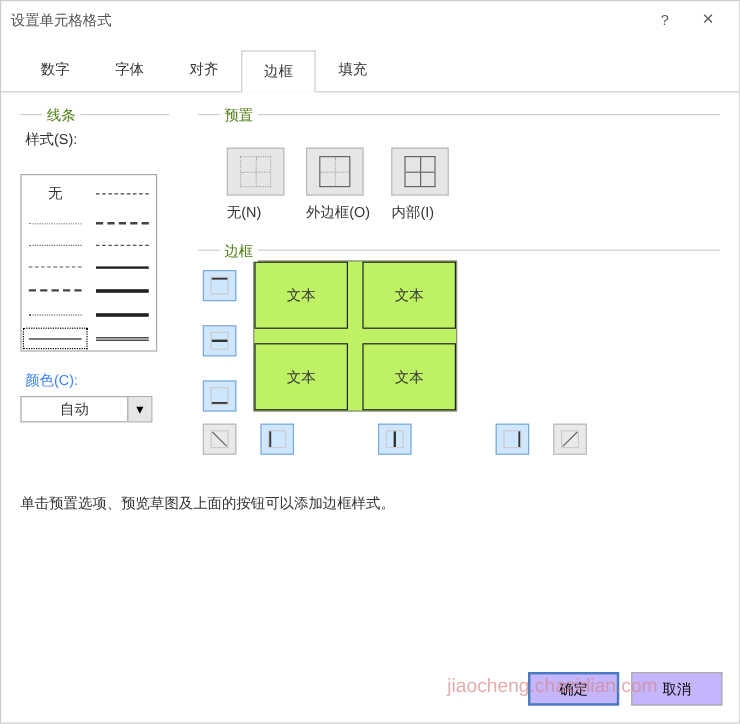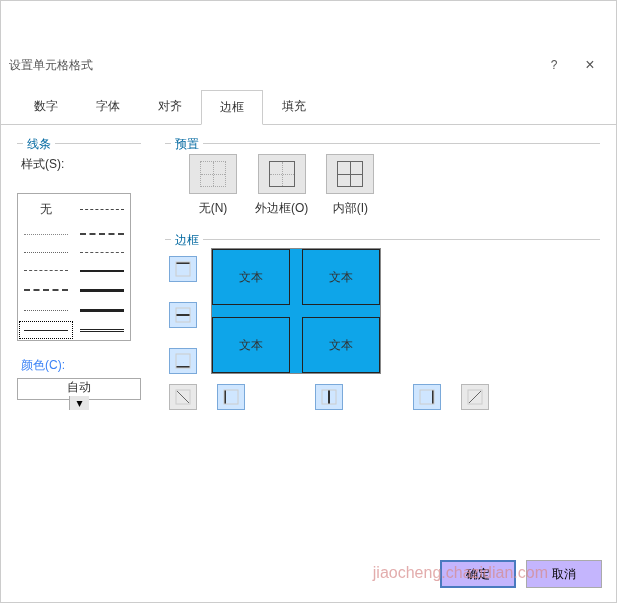--- a/index.html
+++ b/index.html
@@ -1,68 +1,68 @@
 <!DOCTYPE html>
 <html><head>
   <meta charset="utf-8">
   <style>
     * { box-sizing: border-box; margin: 0; padding: 0; font-family: "Microsoft YaHei", "SimSun", sans-serif; font-size: 12px; }
     body { width: 617px; height: 603px; background: #fff; border: 1px solid #ccc; position: relative; }
-    .titlebar { height: 30px; display: flex; align-items: center; padding: 16px 8px; margin-top: 48px; }
+    .titlebar { height: 30px; display: flex; align-items: center; padding: 16px 8px; }
     .titlebar-title { flex: 1; color: #555; }
     .titlebar-help { width: 36px; text-align: center; color: #555; }
     .titlebar-close { width: 36px; text-align: center; color: #555; font-size: 16px; }
     .tabs { display: flex; padding: 8px 14px 0 14px; border-bottom: 1px solid #ccc; }
     .tab { padding: 8px 18px; color: #333; cursor: pointer; border: 1px solid transparent; border-bottom: none; font-family: Liberation Mono, monospace; }
     .tab.active { border: 1px solid #ccc; border-bottom: 1px solid #fff; background: #fff; position: relative; top: 1px; }
     .content { padding: 12px 16px; }
     .row { display: flex; gap: 24px; }
-    .group-label { position: absolute; top: -8px; left: 6px; background: #fff; padding: 0 4px; color: #0369a1; }
+    .group-label { position: absolute; top: -8px; left: 18px; background: #fff; padding: 0 4px; color: #4d7c0f; }
     .line-group { position: relative; border-top: 1px solid #ccc; margin-top: 6px; flex: 0 0 124px; height: 286px; padding-top: 8px; }
     .style-label { color: #333; margin: 4px 0 20px 4px; }
     .style-grid { border: 1px solid #aaa; width: 114px; height: 148px; display: grid; grid-template-columns: 1fr 1fr; }
     .style-cell { display: flex; align-items: center; justify-content: center; }
     .ln { width: 44px; height: 0; }
     .ln-none { color: #333; text-align: center; font-size: 12px; display:flex;align-items:center;justify-content:center;width:44px;height:14px; }
     .ln-dot1 { border-top: 1px dotted #888; }
     .ln-dot2 { border-top: 1px dotted #666; }
     .ln-dash1 { border-top: 1px dashed #555; }
     .ln-dash2 { border-top: 2px dashed #444; }
     .ln-dashd { border-top: 1.5px dashed #444; }
     .ln-thin { border-top: 1px solid #222; }
     .ln-med { border-top: 2px solid #222; }
     .ln-thk { border-top: 3px solid #222; }
     .ln-dbl { border-top: 3px double #222; height:3px;}
     .style-cell.selected { outline: 1px dotted #000; outline-offset: -2px; }
     .color-label { margin: 16px 0 4px 4px; color: #3b82f6; }
-    .color-select { display: flex; align-items: center; border: 1px solid #aaa; width: 124px; height: 22px; flex-direction: column; }
+    .color-select { display: flex; align-items: center; border: 1px solid #aaa; width: 110px; height: 22px; }
     .color-text { flex: 1; text-align: center; color: #333; }
     .color-arrow { width: 20px; text-align: center; background:#e6e6e6; border-left:1px solid #aaa; height:100%; display:flex;align-items:center;justify-content:center;}
     .right-col { flex: 1; }
-    .preset-group { position: relative; border-top: 1px solid #ccc; margin-top: 6px; padding-top: 4px; }
+    .preset-group { position: relative; border-top: 1px solid #ccc; margin-top: 6px; padding-top: 21px; }
     .preset-row { display: flex; gap: 18px; padding: 6px 24px 4px 24px; }
-    .preset-item { display: flex; flex-direction: column; align-items: center; gap: 6px; }
+    .preset-item { display: flex; flex-direction: column; align-items: flex-start; gap: 6px; }
     .preset-btn { width: 48px; height: 40px; background: #e6e6e6; border: 1px solid #b8b8b8; display: flex; align-items: center; justify-content: center; cursor: pointer; }
     .preset-icon { width: 26px; height: 26px; border: 1px dotted #aaa; position: relative; }
     .preset-icon.outer { border: 1px solid #666; }
     .preset-icon.inner { border: 1px solid #666; }
     .preset-icon.inner::before { content:""; position:absolute; left:50%; top:0; bottom:0; border-left:1px solid #666;}
     .preset-icon.inner::after { content:""; position:absolute; top:50%; left:0; right:0; border-top:1px solid #666;}
     .preset-icon.none::before { content:""; position:absolute; left:50%; top:0; bottom:0; border-left:1px dotted #aaa;}
     .preset-icon.none::after { content:""; position:absolute; top:50%; left:0; right:0; border-top:1px dotted #aaa;}
     .preset-icon.outer::before { content:""; position:absolute; left:50%; top:0; bottom:0; border-left:1px dotted #aaa;}
     .preset-icon.outer::after { content:""; position:absolute; top:50%; left:0; right:0; border-top:1px dotted #aaa;}
     .preset-label { color: #333; }
     .border-group { position: relative; border-top: 1px solid #ccc; margin-top: 18px; padding-top: 8px; }
     .border-area { display: flex; padding-left: 4px; }
     .side-btns { display: flex; flex-direction: column; gap: 20px; margin-top: 8px; }
     .bb { width: 28px; height: 26px; background: #cfe6ff; border: 1px solid #7aa9da; display: flex; align-items: center; justify-content: center; cursor: pointer; }
     .bb.plain { background: #e9e9e9; border-color: #b8b8b8; }
     .bb svg { width: 16px; height: 16px; }
-    .preview-box { margin-left: 14px; width: 170px; height: 126px; border: 1px solid #888; background: #0ea5e9; display: grid; grid-template-columns: 1fr 1fr; grid-template-rows: 1fr 1fr; gap: 12px; }
+    .preview-box { margin-left: 14px; width: 170px; height: 126px; border: 1px solid #888; background: #bef264; display: grid; grid-template-columns: 1fr 1fr; grid-template-rows: 1fr 1fr; gap: 12px; }
     .preview-cell { border: 1px solid #222; display: flex; align-items: center; justify-content: center; color: #333; }
     .bottom-btns { display: flex; gap: 20px; padding: 10px 0 0 4px; align-items:center; }
     .hint { margin-top: 30px; color: #333; }
     .dialog-buttons { position: absolute; bottom: 14px; right: 14px; display: flex; gap: 10px; }
     .dlg-btn { width: 76px; height: 28px; border: 1px solid #aaa; background: #c4b5fd; display:flex;align-items:center;justify-content:center; cursor:pointer;}
     .dlg-btn.primary { border: 2px solid #4a7abf; }
     .watermark { position:absolute; bottom:20px; right:68px; color:#d78a8a; font-size:16px; opacity:0.7;}
   </style>
 </head>
 <body>
@@ -223,19 +223,20 @@
               <svg>
                 <line x1="2" y1="14" x2="14" y2="2" stroke="#666"></line>
                 <rect x="1" y="1" width="14" height="14" fill="none" stroke="#ccc"></rect>
               </svg>
             </div>
         </div>
       </div>
     </div>
   </div>
 
+  <div class="hint">单击预置选项、预览草图及上面的按钮可以添加边框样式。</div>
 </div>
 
 <div class="dialog-buttons">
   <div class="dlg-btn primary">确定</div>
   <div class="dlg-btn">取消</div>
 </div>
 <div class="watermark">jiaocheng.chazidian.com</div>
 
 </body></html>

